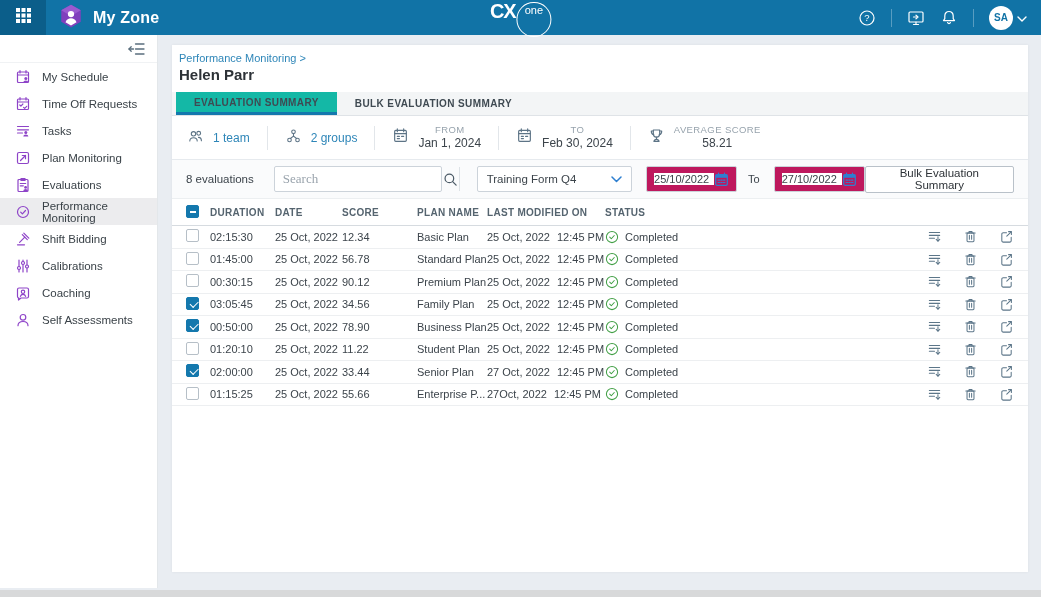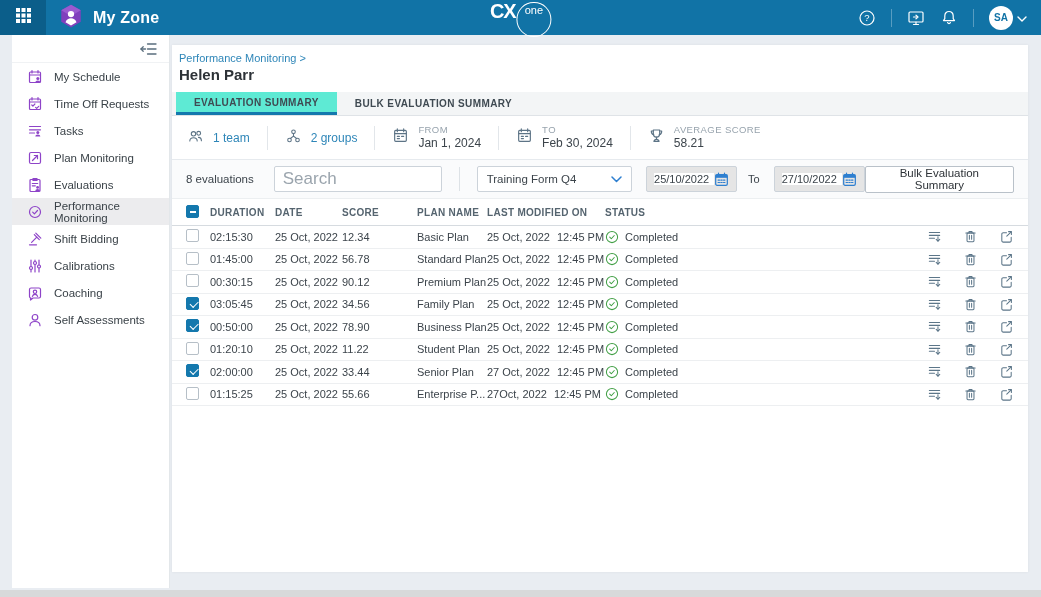--- a/index.html
+++ b/index.html
@@ -14,54 +14,54 @@
   .logo{position:absolute;left:50%;top:0;transform:translateX(-50%);height:35px;display:flex;color:#fff;}
   .logo .cx{font-size:20px;font-weight:bold;letter-spacing:-1px;}
   .logo .one{font-size:11px;border:1.5px solid #fff;border-radius:50%;padding:1px 7px 2px;margin-left:1px;position:relative;top:2px;}
   .topbar-right{margin-left:auto;display:flex;align-items:center;gap:15px;padding-right:14px;}
   .tb-icon{display:flex;align-items:center;justify-content:center;cursor:pointer;}
   .tb-divider{width:1px;height:18px;background:rgba(255,255,255,.3);}
   .avatar-wrap{display:flex;align-items:center;gap:4px;cursor:pointer;}
   .avatar{width:24px;height:24px;border-radius:50%;background:#fff;color:#1173a6;font-size:10px;font-weight:bold;display:flex;align-items:center;justify-content:center;}
 
   
-  .sidebar{position:absolute;top:35px;left:12px;width:158px;bottom:9px;background:#fff;border-right:1px solid #e3e7ea;}
+  .sidebar{position:absolute;top:35px;left:0;width:158px;bottom:9px;background:#fff;border-right:1px solid #e3e7ea;}
   .collapse-row{height:28px;display:flex;align-items:center;justify-content:flex-end;padding-right:12px;border-bottom:1px solid #f0f2f4;}
   .nav-item{height:27px;display:flex;align-items:center;gap:11px;padding-left:15px;font-size:11.5px;color:#3a4248;cursor:pointer;}
   .nav-item.active{background:#ececee;}
   .nav-icon{width:16px;height:16px;display:flex;align-items:center;justify-content:center;}
   .nav-icon svg{stroke:#8e44c8;fill:none;stroke-width:1.2;stroke-linecap:round;stroke-linejoin:round;}
 
   
   .card{position:absolute;left:172px;right:13px;top:45px;bottom:25px;background:#fff;box-shadow:0 0 3px rgba(0,0,0,.06);overflow:hidden;}
   .breadcrumb{margin:7px 0 0 7px;font-size:11px;color:#2e86b8;cursor:pointer;}
   .page-title{margin:2px 0 9px 7px;font-size:15px;font-weight:bold;color:#2d3237;}
   .tabs{height:24px;background:#f3f5f6;border-bottom:1px solid #dfe3e7;display:flex;padding-left:4px;}
   .tab{padding:0 18px;display:flex;align-items:center;font-size:10px;font-weight:bold;letter-spacing:.4px;color:#3f4a52;cursor:pointer;}
-  .tab.active{background:#5eead4;border-bottom:3px solid #1478ad;}
+  .tab.active{background:#14b8a6;border-bottom:3px solid #1478ad;}
 
   
   .summary{height:44px;display:flex;align-items:center;padding-left:15px;border-bottom:1px solid #e6eaee;box-shadow:0 1px 2px rgba(0,0,0,.03);}
   .sum-item{display:flex;align-items:center;gap:9px;}
   .sum-item svg{stroke:#5d7486;fill:none;stroke-width:1.1;stroke-linecap:round;stroke-linejoin:round;}
   .sum-link{font-size:12px;color:#2e86b8;cursor:pointer;}
-  .sum-col{display:flex;flex-direction:column;line-height:1.25;}
+  .sum-col{display:flex;flex-direction:column;line-height:1.25;text-align:center;}
   .sum-label{font-size:9.5px;color:#97a3ad;letter-spacing:.4px;}
   .sum-value{font-size:12px;color:#3c444b;}
   .sum-divider{width:1px;height:24px;background:#e2e6ea;margin:0 17px;}
 
   
   .toolbar{height:38px;background:#fafbfc;display:flex;align-items:center;padding:0 14px;}
   .eval-count{font-size:11.5px;color:#3c444b;margin-right:20px;white-space:nowrap;}
   .search-box{width:168px;height:26px;border:1px solid #ccd3da;border-radius:2px;background:#fff;display:flex;align-items:center;padding:0 8px;}
-  .search-box input{border:none;outline:none;flex:1;font-size:17px;font-family:Liberation Sans, sans-serif;color:#3c444b;background:transparent;}
+  .search-box input{border:none;outline:none;flex:1;font-size:13px;font-family:Liberation Serif, serif;color:#3c444b;background:transparent;}
   .search-box input::placeholder{color:#9aa4ad;}
   .tool-divider{width:1px;height:24px;background:#dde2e6;margin:0 17px;}
   .select-box{width:172px;height:26px;border:1px solid #ccd3da;border-radius:2px;background:#fff;display:flex;align-items:center;justify-content:space-between;padding:0 9px;font-size:11.5px;color:#3c444b;cursor:pointer;text-align:center;}
-  .date-box{width:92px;height:26px;border:1px solid #ccd3da;border-radius:2px;background:#e5e5e5;display:flex;align-items:center;padding:0 7px;margin-left:14px;}
+  .date-box{width:92px;height:26px;border:1px solid #ccd3da;border-radius:2px;background:#be185d;display:flex;align-items:center;padding:0 7px;margin-left:14px;}
   .date-box input{border:none;outline:none;width:60px;font-size:11px;font-family:inherit;color:#3c444b;}
   .range-to{font-size:11px;margin-left:11px;color:#3c444b;}
   .bulk-btn{margin-left:auto;height:27px;padding:0 15px;background:#fff;border:1px solid #b9c1c9;border-radius:2px;font-size:11.5px;font-family:inherit;color:#2d3237;cursor:pointer;}
 
   
   .thead,.tr{display:grid;grid-template-columns:24px 65px 67px 75px 70px 118px 1fr 105px;align-items:center;padding:0 14px;}
   .thead{height:28px;border-top:1px solid #eceff1;border-bottom:1px solid #d6dbe0;font-size:10px;font-weight:bold;letter-spacing:.3px;color:#55646f;}
   .tr{height:22.5px;border-bottom:1px solid #edeff1;font-size:11px;color:#3c444b;}
   .td,.th{white-space:nowrap;overflow:hidden;padding-right:4px;}
   .cell-mod{display:flex;gap:7px;}

